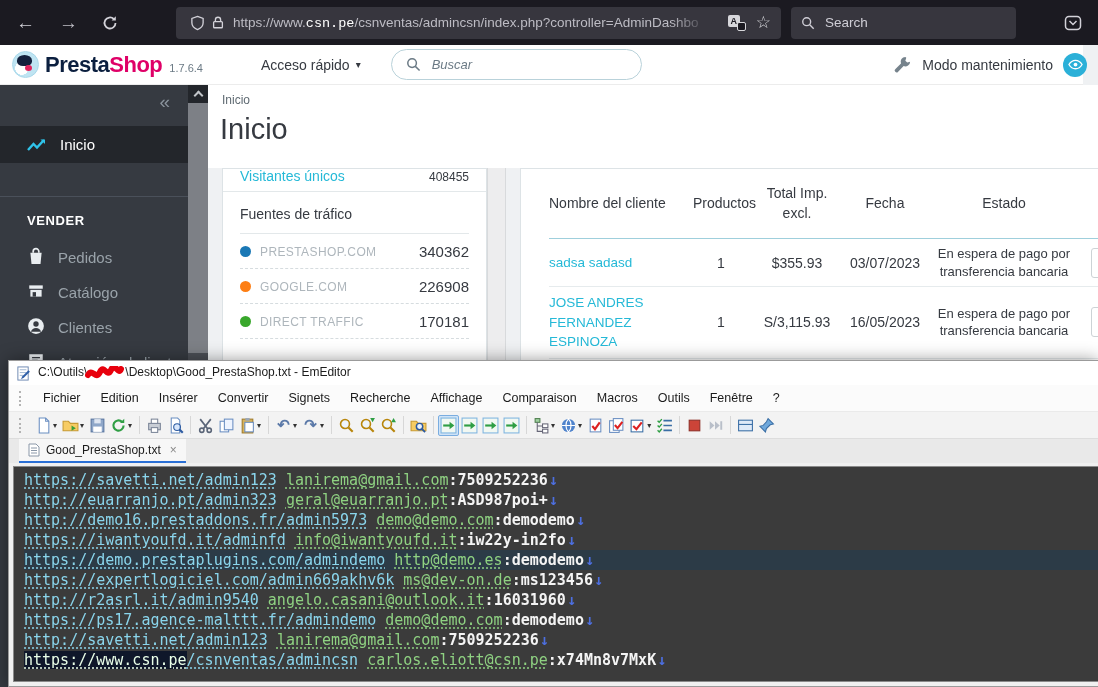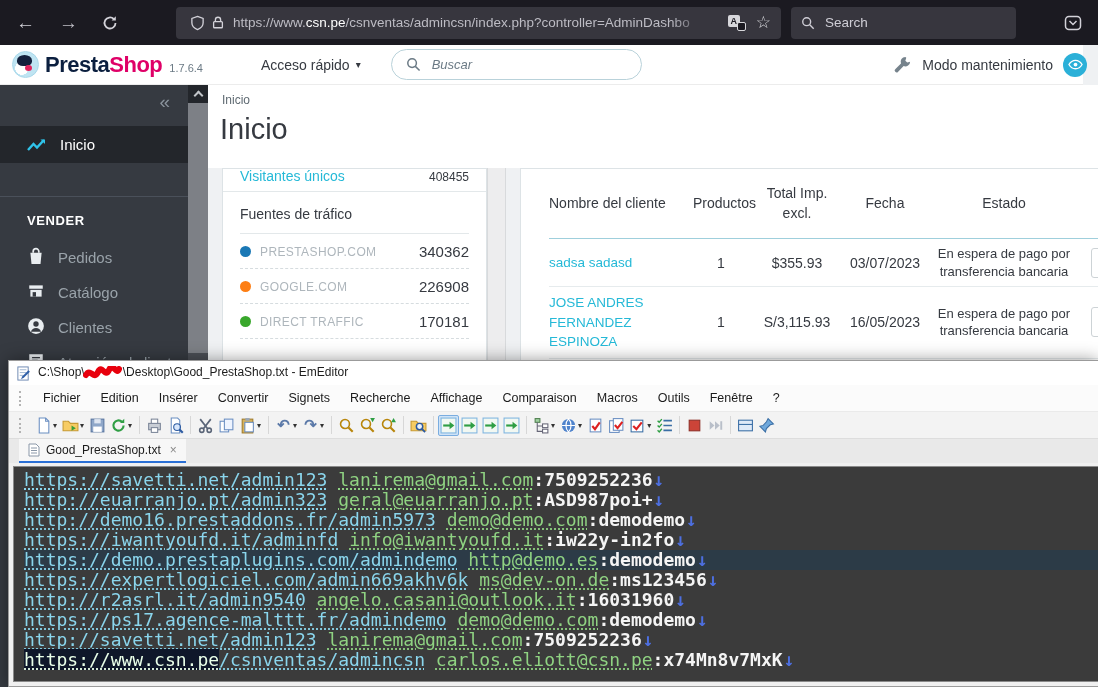--- a/index.html
+++ b/index.html
@@ -8,21 +8,21 @@
   .root *{box-sizing:border-box;}
 
   
   .chrome{position:absolute;top:0;left:0;right:0;height:45px;background:#1b1a21;display:flex;align-items:center;z-index:5;}
   .nav-btn{color:#d3d2d9;font-size:19px;line-height:1;padding:4px 6px;cursor:default;}
   .nav-btn.back{margin-left:10px;}
   .nav-btn.fwd{margin-left:12px;opacity:.9;}
   .nav-btn.reload{margin-left:12px;display:flex;align-items:center;}
   .urlbar{margin-left:52px;width:605px;height:32px;background:#37363e;border-radius:4px;display:flex;align-items:center;padding:0 8px;position:relative;}
   .urlbar .txt{font-size:13.5px;color:#bdbcc4;margin-left:8px;white-space:nowrap;overflow:hidden;flex:1;position:relative;}
-  .urlbar .txt .dom{color:#fff;}
+  .urlbar .txt .dom{color:#fff;font-family:Liberation Mono, monospace;}
   .urlfade{position:absolute;right:64px;top:2px;width:46px;height:28px;background:linear-gradient(to right,rgba(55,54,62,0),#37363e 80%);}
   .u-ico{display:flex;align-items:center;margin-left:6px;}
   .trans-icon{position:relative;width:18px;height:16px;margin-right:10px;}
   .trans-icon .b1{position:absolute;left:0;top:0;width:12px;height:12px;background:#d7d7db;border-radius:2px;color:#1b1a21;font-size:9px;font-weight:bold;text-align:center;line-height:12px;}
   .trans-icon .b2{position:absolute;right:0;bottom:0;width:9px;height:9px;border:1.5px solid #d7d7db;border-radius:2px;background:#1b1a21;}
   .star-icon{color:#d7d7db;font-size:17px;margin-right:2px;}
   .searchbar{margin-left:10px;width:225px;height:32px;background:#37363e;border-radius:4px;display:flex;align-items:center;padding:0 10px;gap:8px;}
   .searchbar input{background:transparent;border:none;outline:none;color:#cfced6;font-size:13.5px;width:150px;font-family:"Liberation Sans",sans-serif;}
   .searchbar input::placeholder{color:#cfced6;opacity:1;}
   .pocket-icon{margin-left:auto;margin-right:16px;display:flex;align-items:center;}
@@ -106,21 +106,21 @@
   .em-mi{padding:0 10px;font-size:12.5px;color:#1b1b1b;line-height:25px;}
   .em-toolbar{height:27px;background:#f3f3f3;border-top:1px solid #eaeaea;display:flex;align-items:center;padding-left:8px;flex:none;}
   .tbi{width:21px;height:21px;display:flex;align-items:center;justify-content:center;border-radius:2px;flex:none;font-size:14px;color:#4a5568;}
   .tbi.active{background:#cfe3f7;border:1px solid #7aade0;}
   .tb-dd{font-size:8px;color:#333;margin:0 3px 0 -1px;}
   .tb-sep{width:1px;height:18px;background:#d7d7d7;margin:0 4px;flex:none;}
   .em-tabs{height:25px;background:#e9e9e9;display:flex;align-items:flex-end;padding-left:10px;border-top:1px solid #ddd;flex:none;}
   .em-tab{height:24px;background:#f7f7f7;border-bottom:2px solid #2a6fd4;display:flex;align-items:center;gap:6px;padding:0 9px;font-size:12px;color:#1c1c1c;}
   .em-tab .x{color:#8a8a8a;font-size:12px;margin-left:3px;}
   .em-edit{flex:1;background:#f0f0f0;padding:3px 0 4px 4px;overflow:hidden;}
-  .em-text{height:100%;background:#3b3b3b;border:1px solid #8a8a8a;border-right:none;padding:3px 0 0 10px;font-family:"DejaVu Sans Mono",monospace;font-size:18px;line-height:20px;white-space:nowrap;overflow:hidden;}
+  .em-text{height:100%;background:#3b3b3b;border:1px solid #8a8a8a;border-right:none;padding:3px 0 0 10px;font-family:"DejaVu Sans Mono",monospace;font-size:15px;line-height:20px;white-space:nowrap;overflow:hidden;}
   .em-line{height:20px;}
   .em-line.active{background:#2c3b47;}
   .u{color:#8ad5ec;text-decoration:underline dotted;text-underline-offset:3px;}
   .u.hl{background:#0f172a;color:#eaffe9;}
   .e{color:#8fd282;text-decoration:underline dotted;text-underline-offset:3px;}
   .c,.p{color:#f4f4f4;font-weight:bold;}
   .eol{color:#4d6fe0;font-weight:bold;padding-left:1px;}
 </style>
 </head>
 <body>
@@ -332,21 +332,21 @@
   </div>
 
   <div class="em">
     <div class="em-title">
       <svg width="15" height="15" viewBox="0 0 16 16">
           <rect x="2" y="1" width="11" height="14" fill="#fff" stroke="#6a86b0"></rect>
           <path d="M4 4h7M4 7h7M4 10h4" stroke="#9db4d0" stroke-width="1"></path>
           <path d="M14.5 3.5L8 10l-1.5 3 3-1.5 6.5-6.5z" fill="#2f5fa8" transform="translate(-1.2,1)"></path>
         </svg>
       <span>
-        <span>C:\Shop\</span><svg class="scribble" viewBox="0 0 42 15">
+        <span>C:\Outils\</span><svg class="scribble" viewBox="0 0 42 15">
             <path d="M3 9c4-8 8 6 12-3s7 7 11-2 7 6 10-1" fill="none" stroke="#e8000d" stroke-width="6" stroke-linecap="round"></path>
           </svg><span>\Desktop\Good_PrestaShop.txt - EmEditor</span>
       </span>
     </div>
     <div class="em-menu">
       <span class="grip"></span>
       <span id="em-menus"><span class="em-mi">Fichier</span><span class="em-mi">Edition</span><span class="em-mi">Insérer</span><span class="em-mi">Convertir</span><span class="em-mi">Signets</span><span class="em-mi">Recherche</span><span class="em-mi">Affichage</span><span class="em-mi">Comparaison</span><span class="em-mi">Macros</span><span class="em-mi">Outils</span><span class="em-mi">Fenêtre</span><span class="em-mi">?</span></span>
     </div>
     <div class="em-toolbar">
       <span class="grip"></span>

